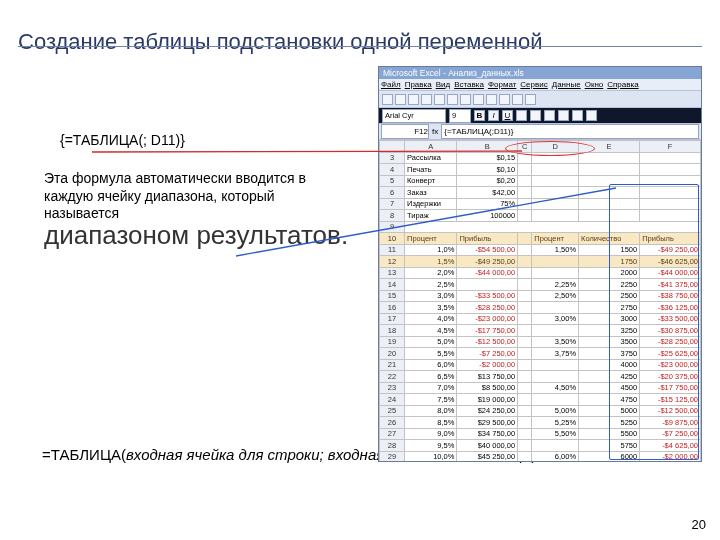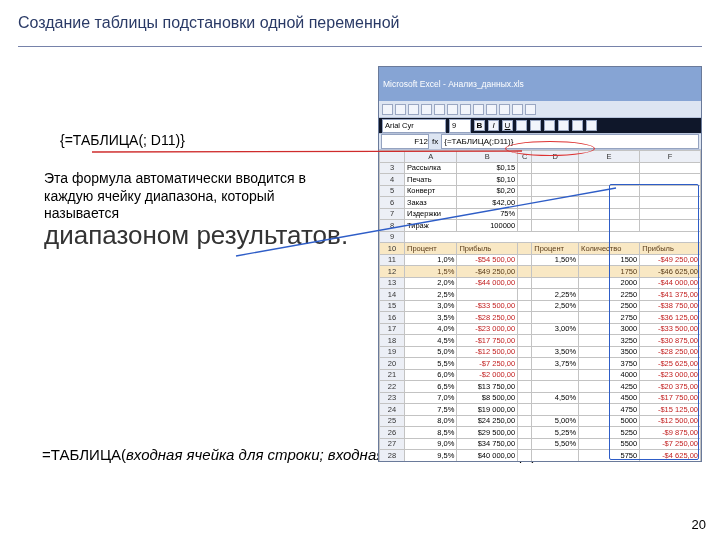--- a/index.html
+++ b/index.html
@@ -1,29 +1,29 @@
 <!DOCTYPE html>
 <html><head>
 <meta charset="utf-8">
 <style>
   html,body{margin:0;padding:0;width:720px;height:540px;font-family:Arial,sans-serif;background:#fff;color:#000;overflow:hidden}
   .slide{position:relative;width:720px;height:540px}
-  .title{position:absolute;left:18px;top:14px;font-size:16px;font-weight:400;color:#2a3a66}
+  .title{position:absolute;left:18px;top:29px;font-size:22px;font-weight:400;color:#2a3a66}
   .title-line{position:absolute;left:18px;top:46px;width:684px;height:1px;background:#7682aa}
   .para1{position:absolute;left:44px;top:78px;width:300px;font-size:14px;line-height:1.25}
   .formula1{position:absolute;left:60px;top:132px;font-size:14px;color:#000}
   .para2{position:absolute;left:44px;top:170px;width:300px;font-size:14px;line-height:1.25}
   .bigital{position:absolute;left:44px;top:222px;width:320px;font-size:26px;color:#333;line-height:1.05}
   .para3{position:absolute;left:44px;top:368px;width:300px;font-size:14px;line-height:1.25}
   .syntax{position:absolute;left:42px;top:446px;font-size:15px}
   .syntax .ital{font-style:italic}
   .pagenum{position:absolute;right:14px;bottom:8px;font-size:13px}
   
   .shot{position:absolute;right:18px;top:66px;width:322px;height:394px;border:1px solid #6a7a9a;background:#e8eef8;overflow:hidden;font-size:8px}
-  .shot-title{background:#86a4d4;color:#fff;padding:12px 4px;font-size:8.5px}
+  .shot-title{background:#86a4d4;color:#fff;padding:1px 4px;font-size:8.5px}
   .shot-menu{background:#e8eef8;border-bottom:1px solid #b7c3da;padding:1px 2px;display:flex;gap:4px;flex-wrap:wrap}
   .shot-menu span{font-size:8px;color:#000;text-decoration:underline;cursor:default}
   .shot-tool{height:16px;background:#dde5f2;border-bottom:1px solid #b7c3da;display:flex;align-items:center;gap:2px;padding:0 3px}
   .tb{width:11px;height:11px;background:#f2f5fb;border:1px solid #9aa7c2;box-sizing:border-box}
   .shot-font{height:15px;background:#0f172a;border-bottom:1px solid #b7c3da;display:flex;align-items:center;padding:0 3px;gap:3px}
   .fontbox{width:60px;height:12px;background:#fff;border:1px solid #95a3c0;font-size:7.5px;padding-left:2px;line-height:11px}
   .cellref{height:15px;background:#dde5f2;border-bottom:1px solid #b7c3da;display:flex;align-items:center}
   .refname{width:46px;height:13px;background:#fff;border:1px solid #95a3c0;font-size:8px;text-align:right;line-height:13px;margin-left:2px}
   .fx{margin:0 3px;font-size:8px}
   .fxval{flex:1;height:13px;background:#fff;border:1px solid #95a3c0;font-size:8px;line-height:13px;padding-left:2px;margin-right:2px}
@@ -53,20 +53,31 @@
 <div class="formula1">{=ТАБЛИЦА(; D11)}</div>
 <div class="para2">Эта формула автоматически вводится в каждую ячейку диапазона, который называется</div>
 <div class="bigital">диапазоном результатов.</div>
 <div class="syntax">
   <span>=ТАБЛИЦА(</span><span class="ital">входная ячейка для строки; входная ячейка для столбца</span><span>)</span>
 </div>
 <div class="pagenum">20</div>
 
 <div class="shot">
   <div class="shot-title">Microsoft Excel - Анализ_данных.xls</div>
+  <div class="shot-menu" id="menuBar">
+        <span>Файл</span>
+        <span>Правка</span>
+        <span>Вид</span>
+        <span>Вставка</span>
+        <span>Формат</span>
+        <span>Сервис</span>
+        <span>Данные</span>
+        <span>Окно</span>
+        <span>Справка</span>
+      </div>
   <div class="shot-tool">
     <div class="tb"></div>
         <div class="tb"></div>
         <div class="tb"></div>
         <div class="tb"></div>
         <div class="tb"></div>
         <div class="tb"></div>
         <div class="tb"></div>
         <div class="tb"></div>
         <div class="tb"></div>

